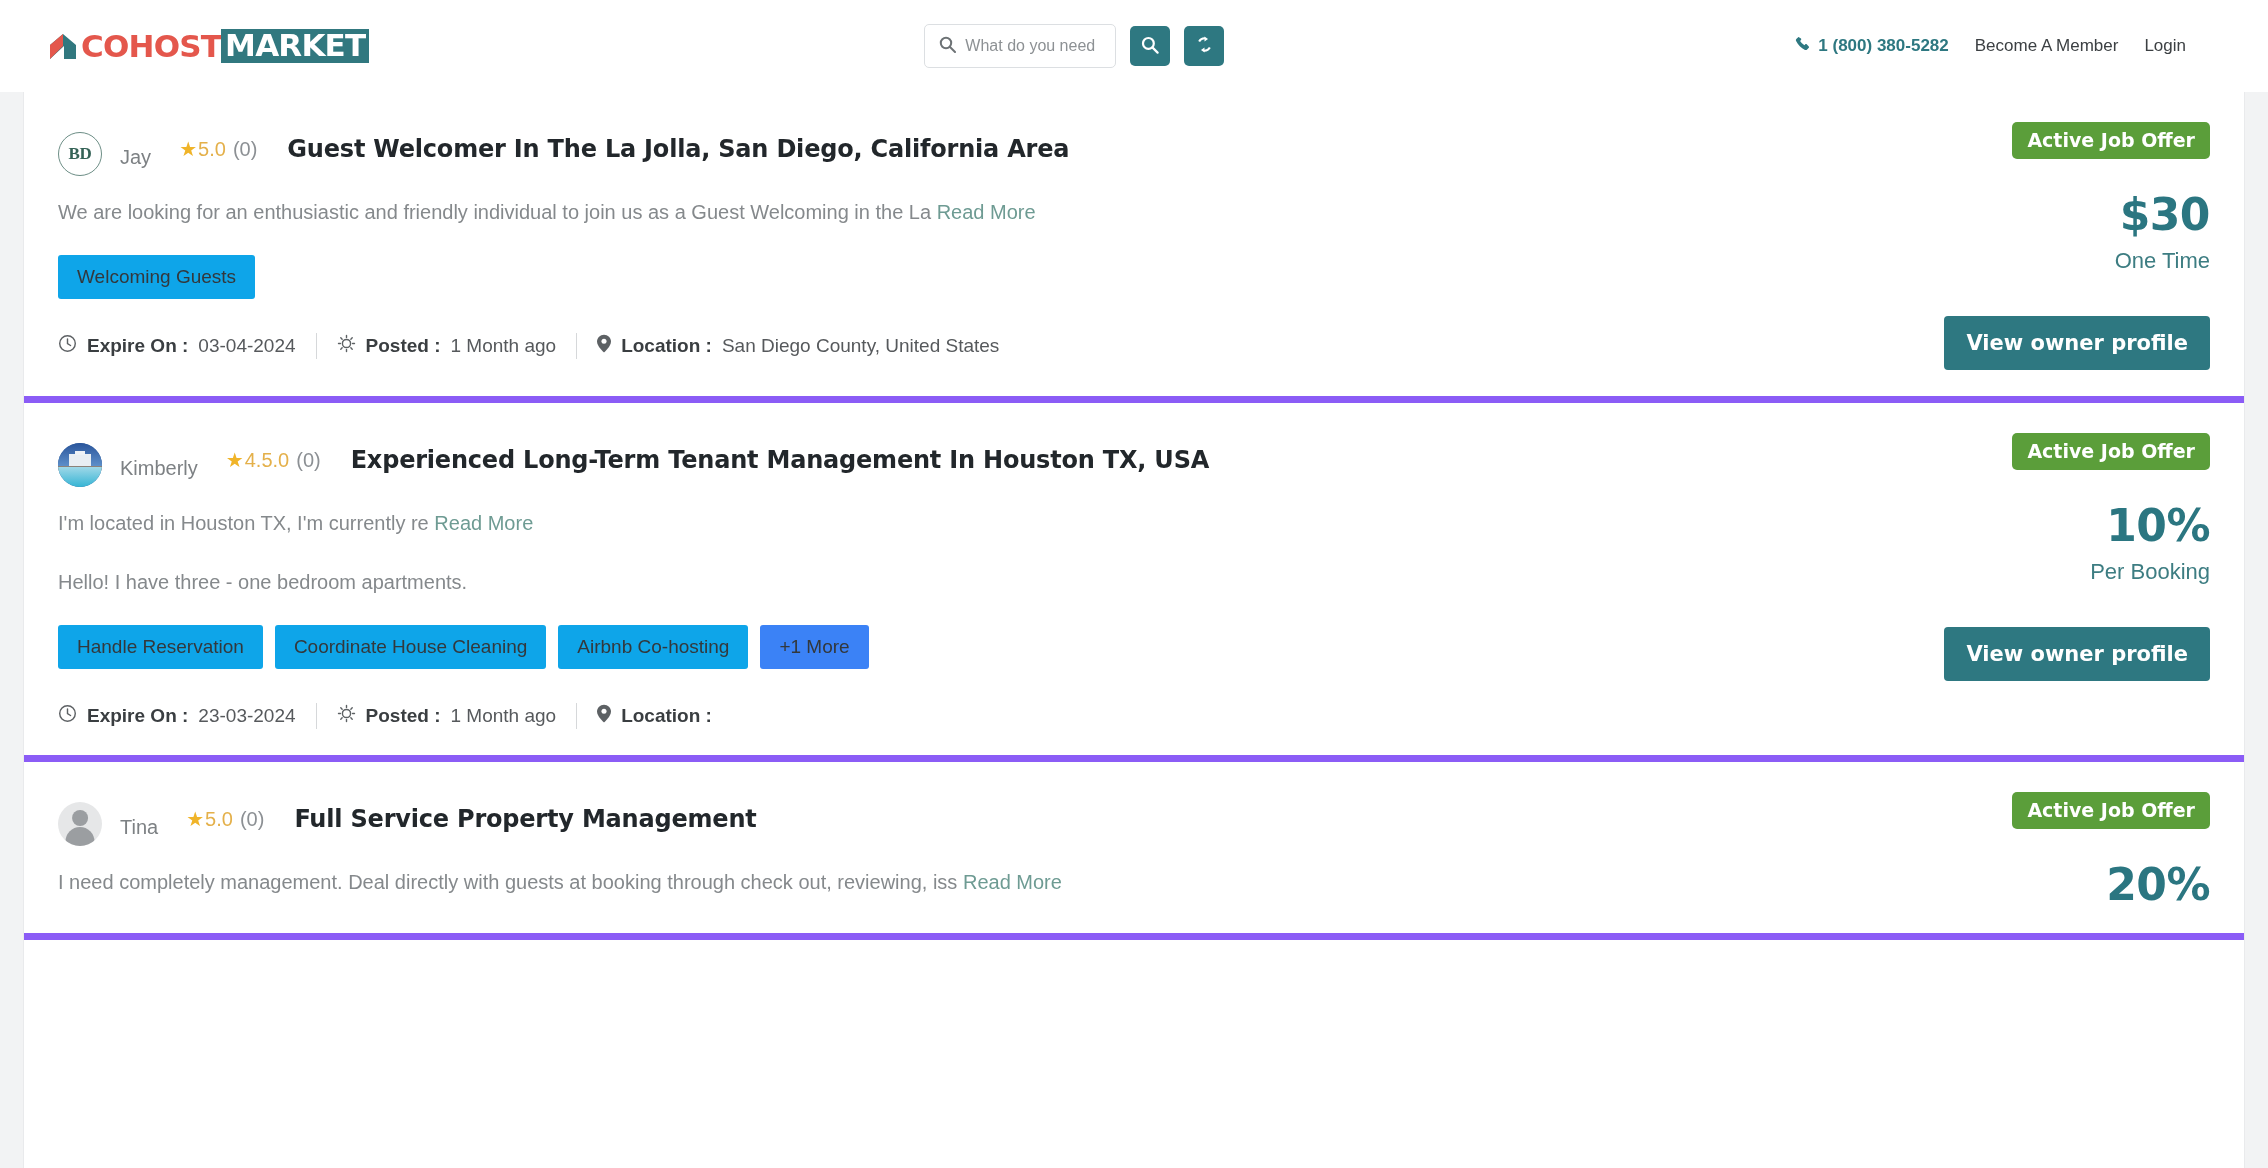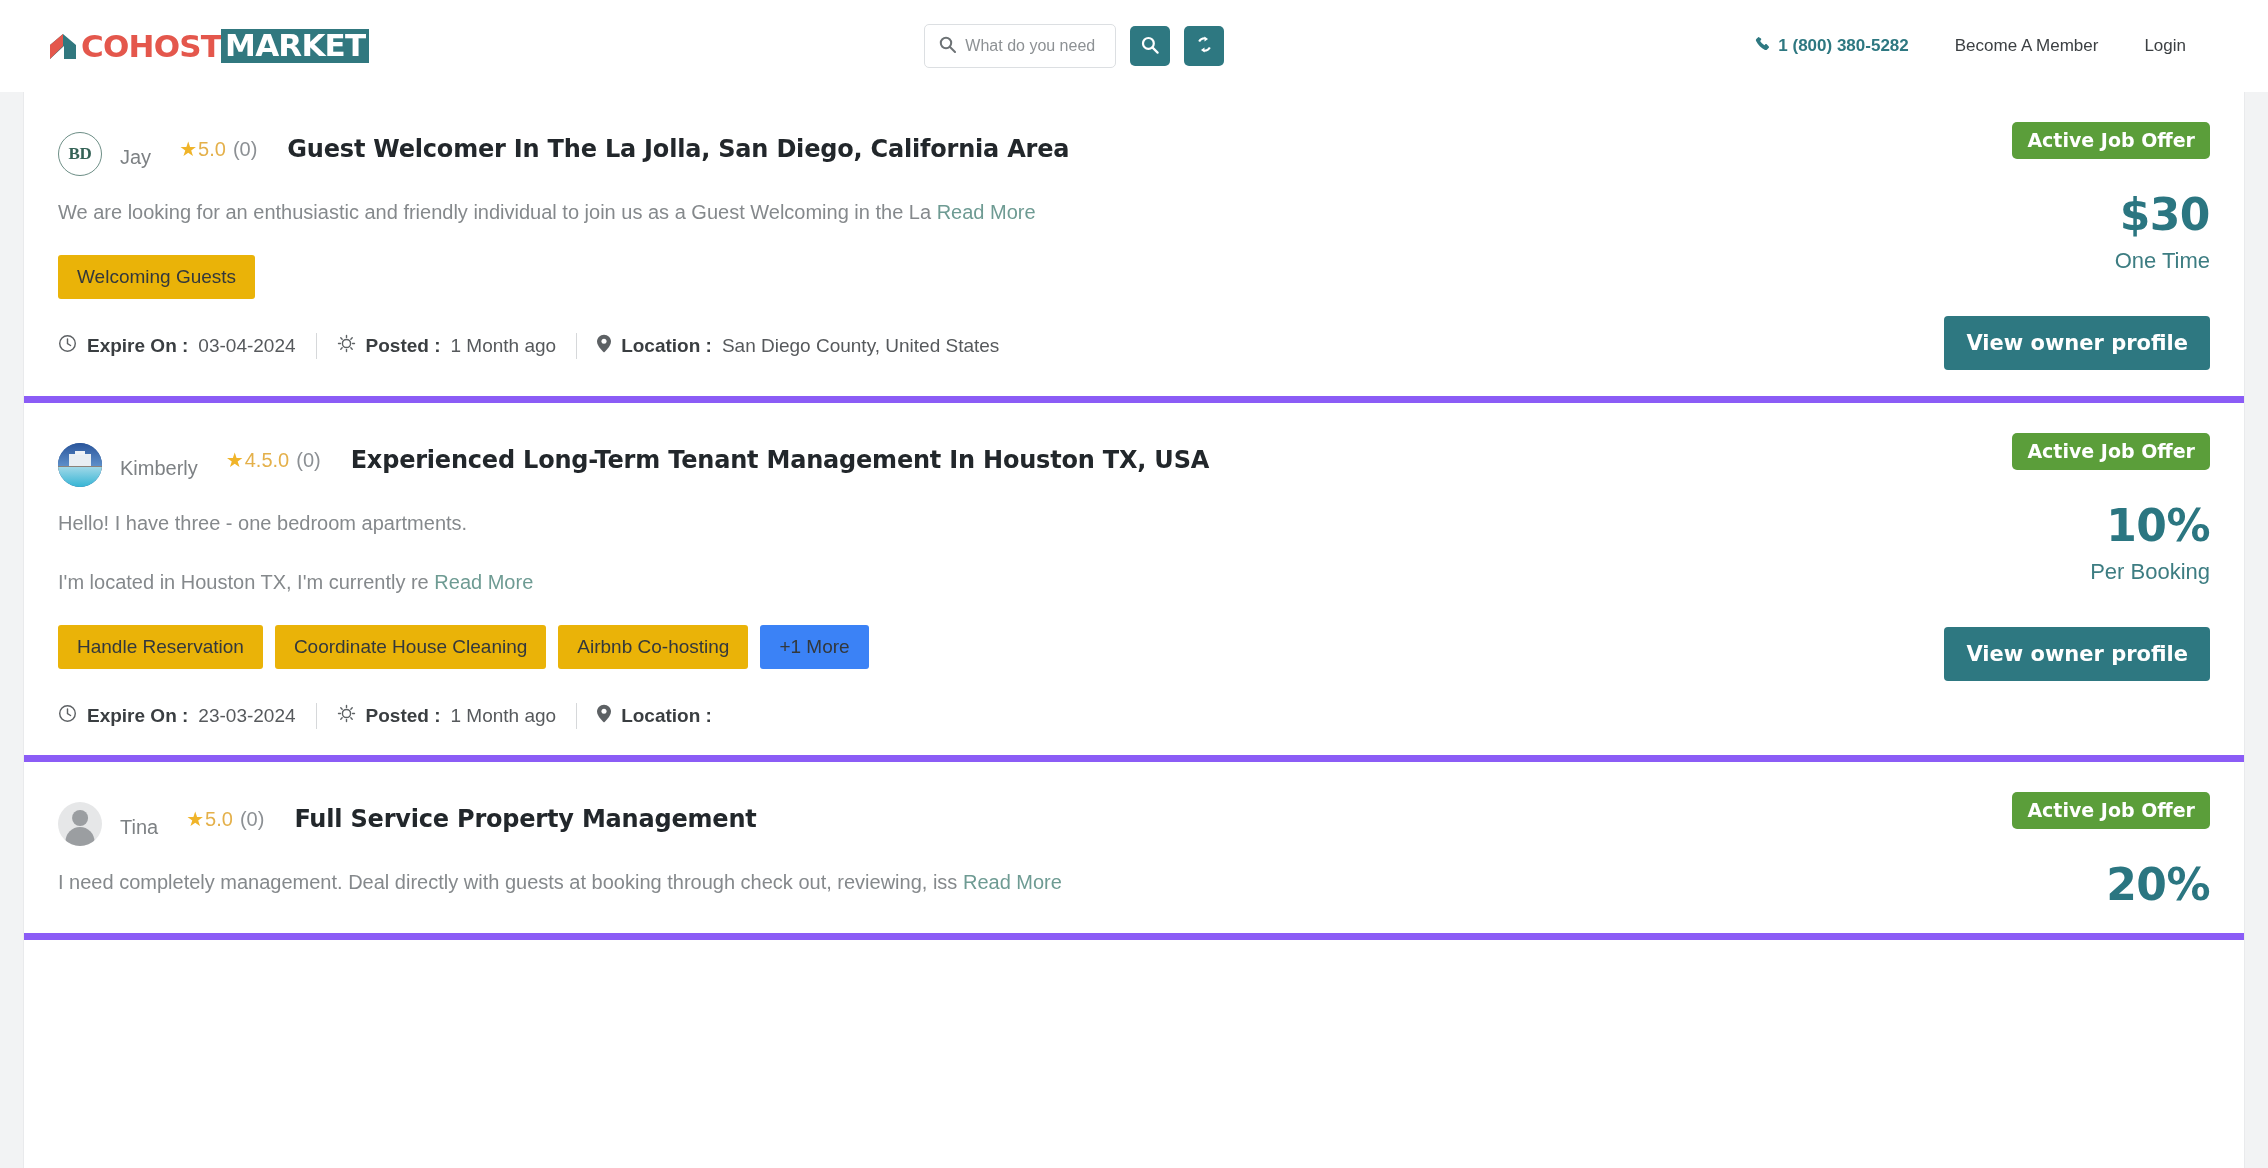--- a/index.html
+++ b/index.html
@@ -107,21 +107,21 @@
     align-items: center;
     justify-content: center;
     cursor: pointer;
     flex: 0 0 auto;
   }
 
   .header-right {
     display: flex;
     align-items: center;
     margin-left: auto;
-    gap: 46px;
+    gap: 26px;
     padding-right: 46px;
   }
   .phone-link {
     display: flex;
     align-items: center;
     gap: 7px;
     color: #2e7881;
     font-size: 17px;
     font-weight: 600;
     text-decoration: none;
@@ -272,21 +272,21 @@
   }
 
   
   .tag-row {
     display: flex;
     gap: 12px;
     margin-top: 28px;
     flex-wrap: wrap;
   }
   .tag {
-    background: #eab308;
+    background: #0ea5e9;
     color: #33383c;
     font-size: 19px;
     padding: 11px 19px;
     border-radius: 3px;
     white-space: nowrap;
   }
   .tag.more { background: #3b82f6; }
 
   
   .meta-row {
@@ -494,25 +494,25 @@
           <div class="owner-name">Kimberly</div>
           <div class="rating">
             <span class="star">★</span>
             <span class="val">4.5.0</span>
             <span class="cnt">(0)</span>
           </div>
           <div class="job-title">Experienced Long-Term Tenant Management In Houston TX, USA</div>
         </div>
 
         <div class="job-desc">
-          <span>Hello! I have three - one bedroom apartments.</span>
-        </div>
-        <div class="job-desc">
           <span>I'm located in Houston TX, I'm currently re</span>
           <span class="read-more">Read More</span>
+        </div>
+        <div class="job-desc">
+          <span>Hello! I have three - one bedroom apartments.</span>
         </div>
 
         <div class="tag-row">
           <span class="tag">Handle Reservation</span>
           <span class="tag">Coordinate House Cleaning</span>
           <span class="tag">Airbnb Co-hosting</span>
           <span class="tag more">+1 More</span>
         </div>
 
         <div class="meta-row">

